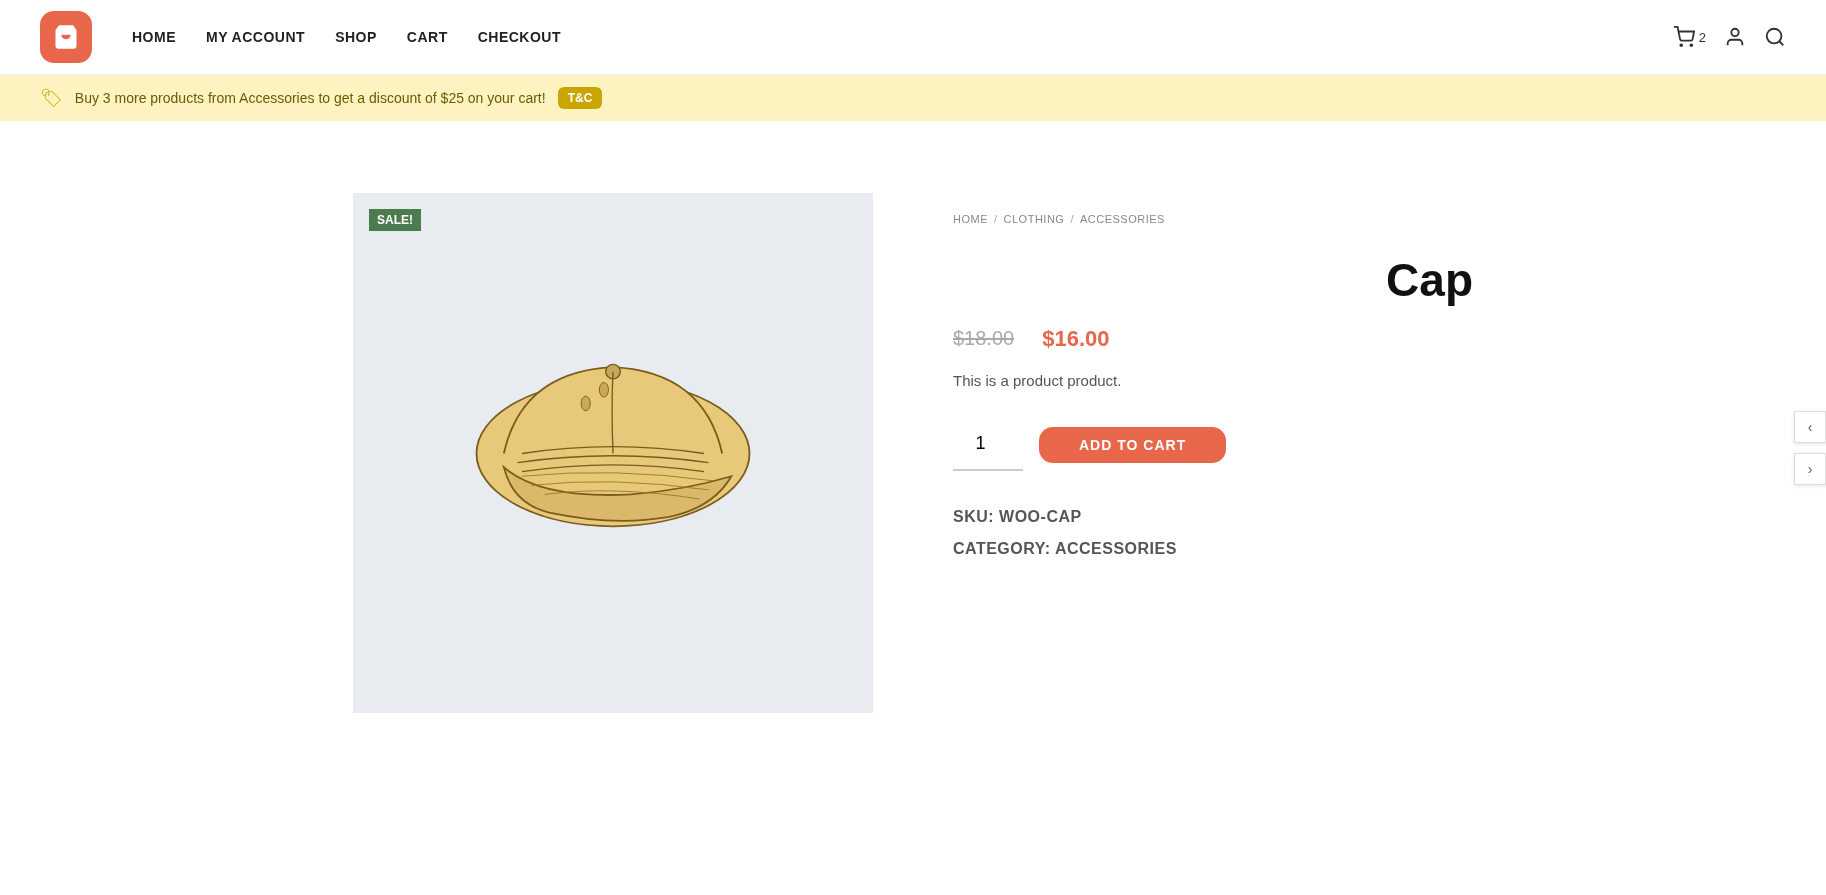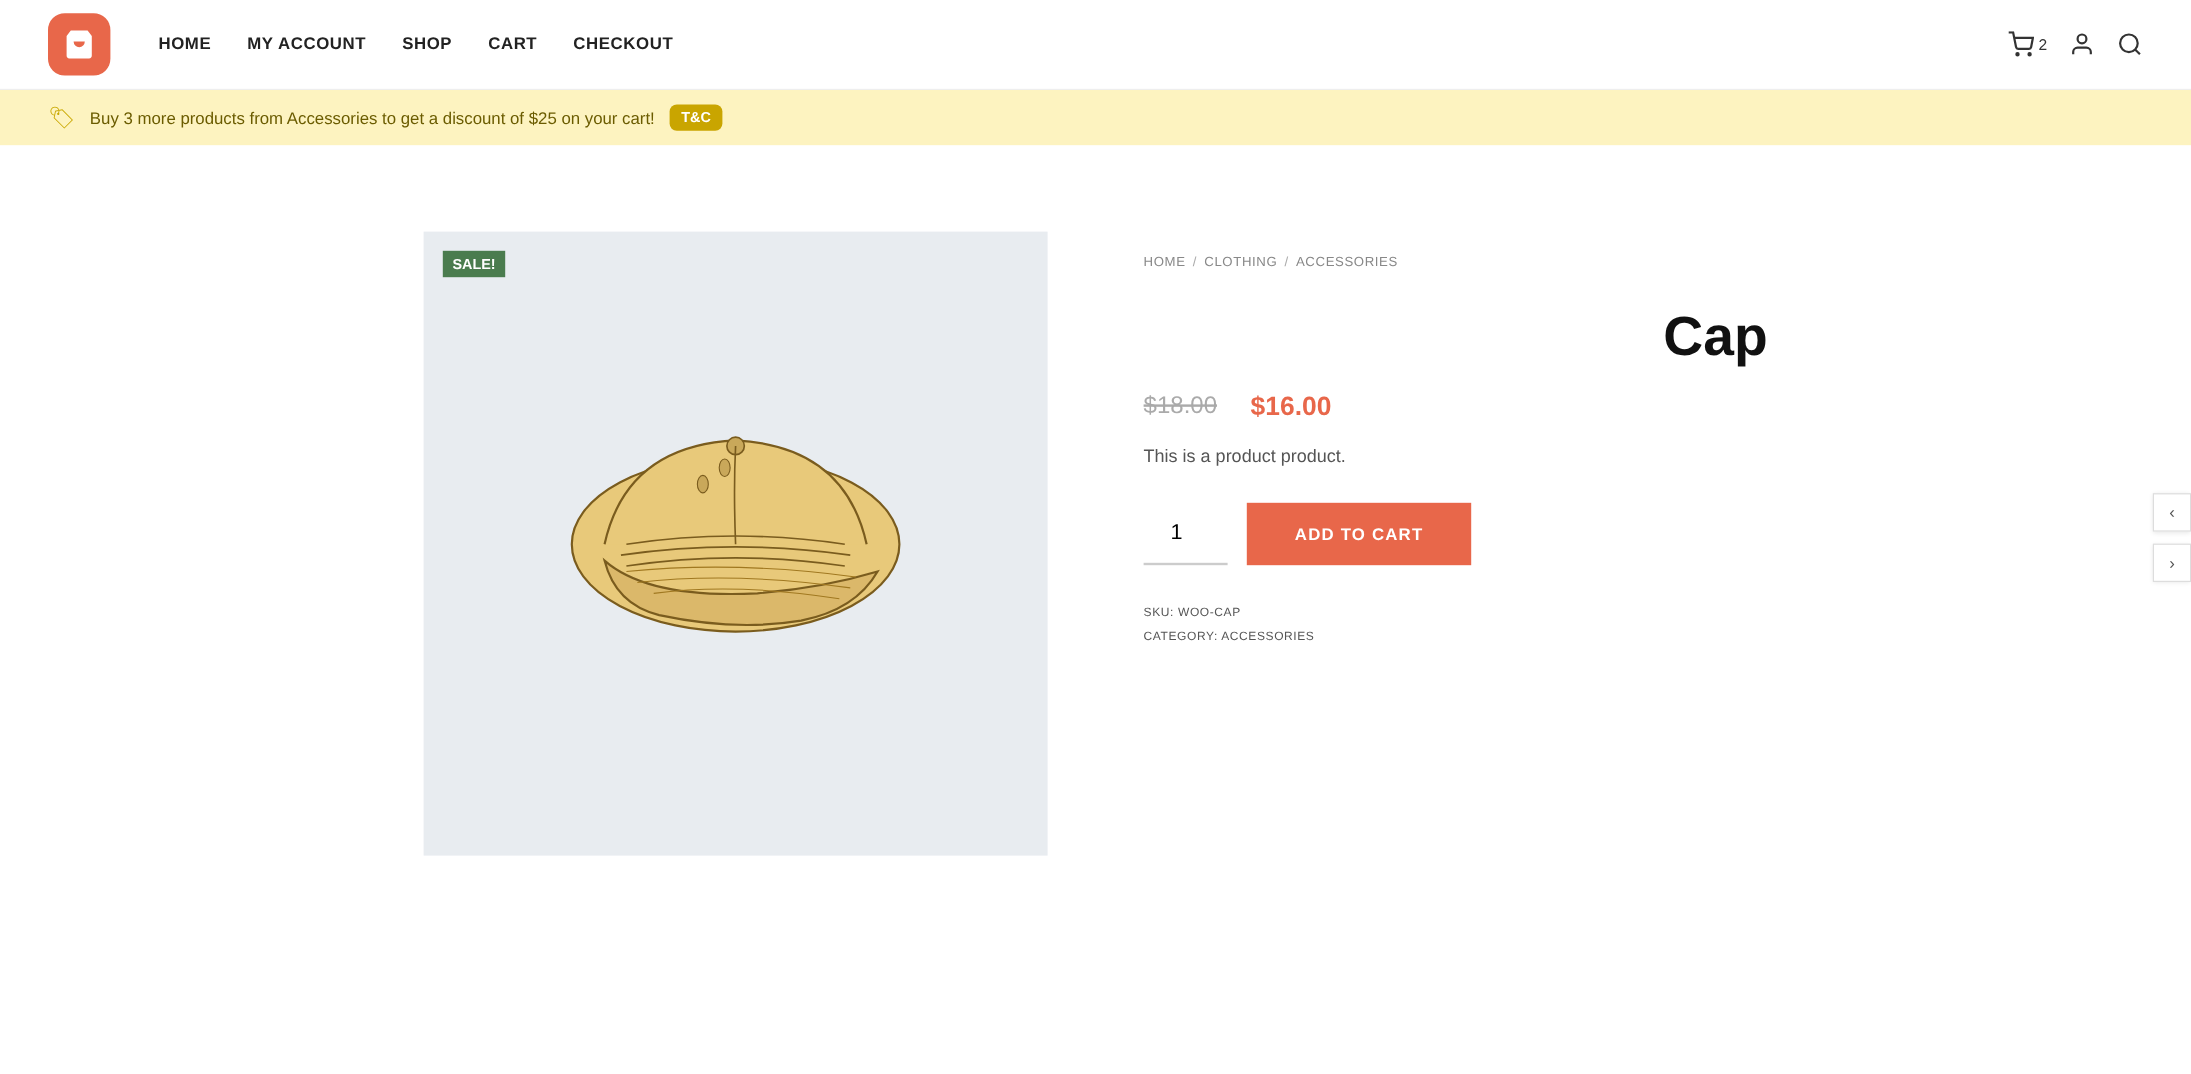--- a/index.html
+++ b/index.html
@@ -200,34 +200,35 @@
       border: none;
       border-bottom: 2px solid #ccc;
       outline: none;
       background: transparent;
     }
     .add-to-cart-btn {
       background: #e8674a;
       color: white;
       border: none;
       padding: 0 40px;
-      height: 52px;
+      height: 36px;
       font-size: 14px;
       font-weight: bold;
       letter-spacing: 1px;
       cursor: pointer;
-      border-radius: 0;
+      border-radius: 14px;
     }
 
     .product-meta {
-      font-size: 10px;
+      font-size: 16px;
       color: #888;
       text-transform: uppercase;
       letter-spacing: 0.5px;
       line-height: 2;
+      font-weight: bold;
     }
     .product-meta span {
       color: #555;
     }
 
     
     .side-arrows {
       position: fixed;
       right: 0;
       top: 50%;

